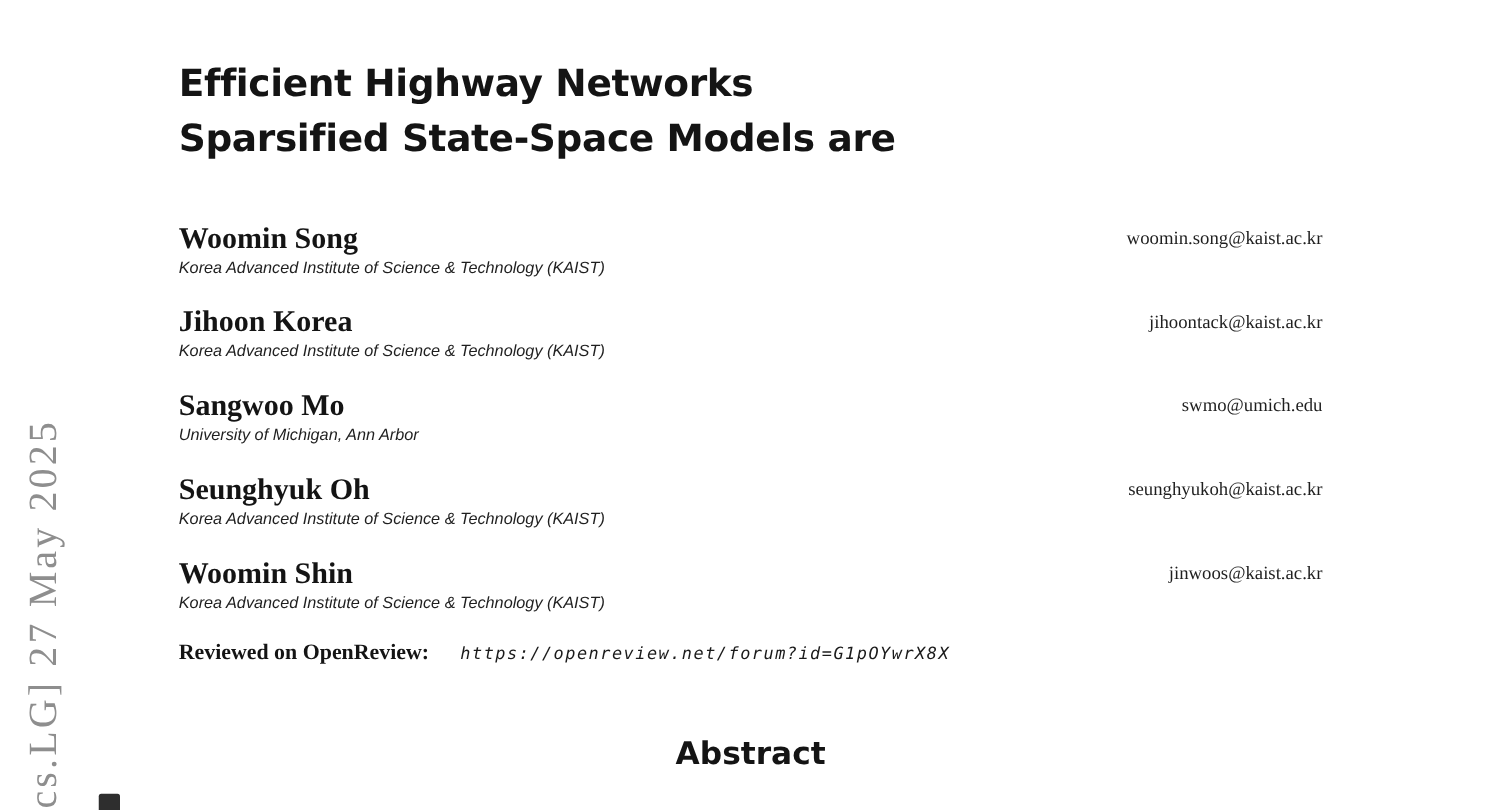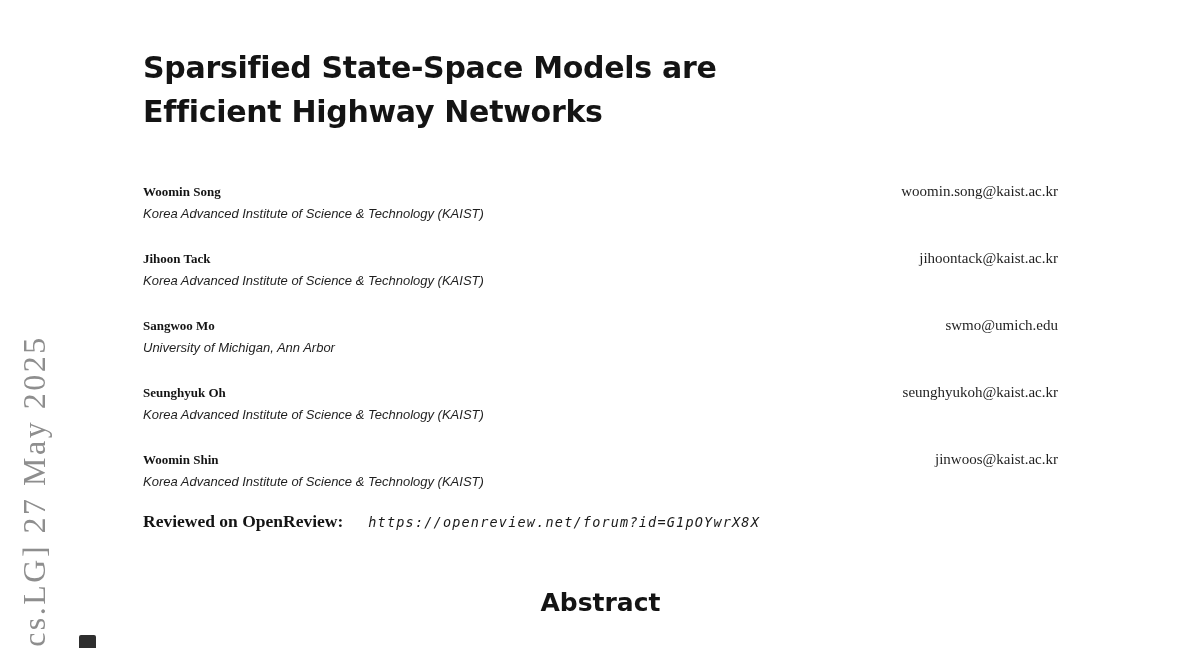--- a/index.html
+++ b/index.html
@@ -29,21 +29,21 @@
 
   
   .author-row {
     position: absolute;
     left: 143px;
     width: 915px;
   }
   .author-name {
     font-family: "Liberation Serif", serif;
     font-weight: bold;
-    font-size: 13px;
+    font-size: 24px;
     line-height: 21px;
     color: #141414;
   }
   .author-affil {
     font-family: Liberation Sans, sans-serif;
     font-style: italic;
     font-size: 13px;
     line-height: 19px;
     margin-top: 2px;
     color: #1f1f1f;
@@ -118,32 +118,32 @@
     background: #2e2e2e;
     border-radius: 2px 2px 0 0;
   }
 </style>
 </head>
 <body>
 
 <div class="page">
 
   <div class="paper-title">
+    <div>Efficient Highway Networks</div>
     <div>Sparsified State-Space Models are</div>
-    <div>Efficient Highway Networks</div>
   </div>
 
   <div class="author-row" style="top:181px">
     <div class="author-name">Woomin Song</div>
     <div class="author-affil">Korea Advanced Institute of Science &amp; Technology (KAIST)</div>
     <div class="author-email">woomin.song@kaist.ac.kr</div>
   </div>
 
   <div class="author-row" style="top:248px">
-    <div class="author-name">Jihoon Tack</div>
+    <div class="author-name">Jihoon Korea</div>
     <div class="author-affil">Korea Advanced Institute of Science &amp; Technology (KAIST)</div>
     <div class="author-email">jihoontack@kaist.ac.kr</div>
   </div>
 
   <div class="author-row" style="top:315px">
     <div class="author-name">Sangwoo Mo</div>
     <div class="author-affil">University of Michigan, Ann Arbor</div>
     <div class="author-email">swmo@umich.edu</div>
   </div>
 

